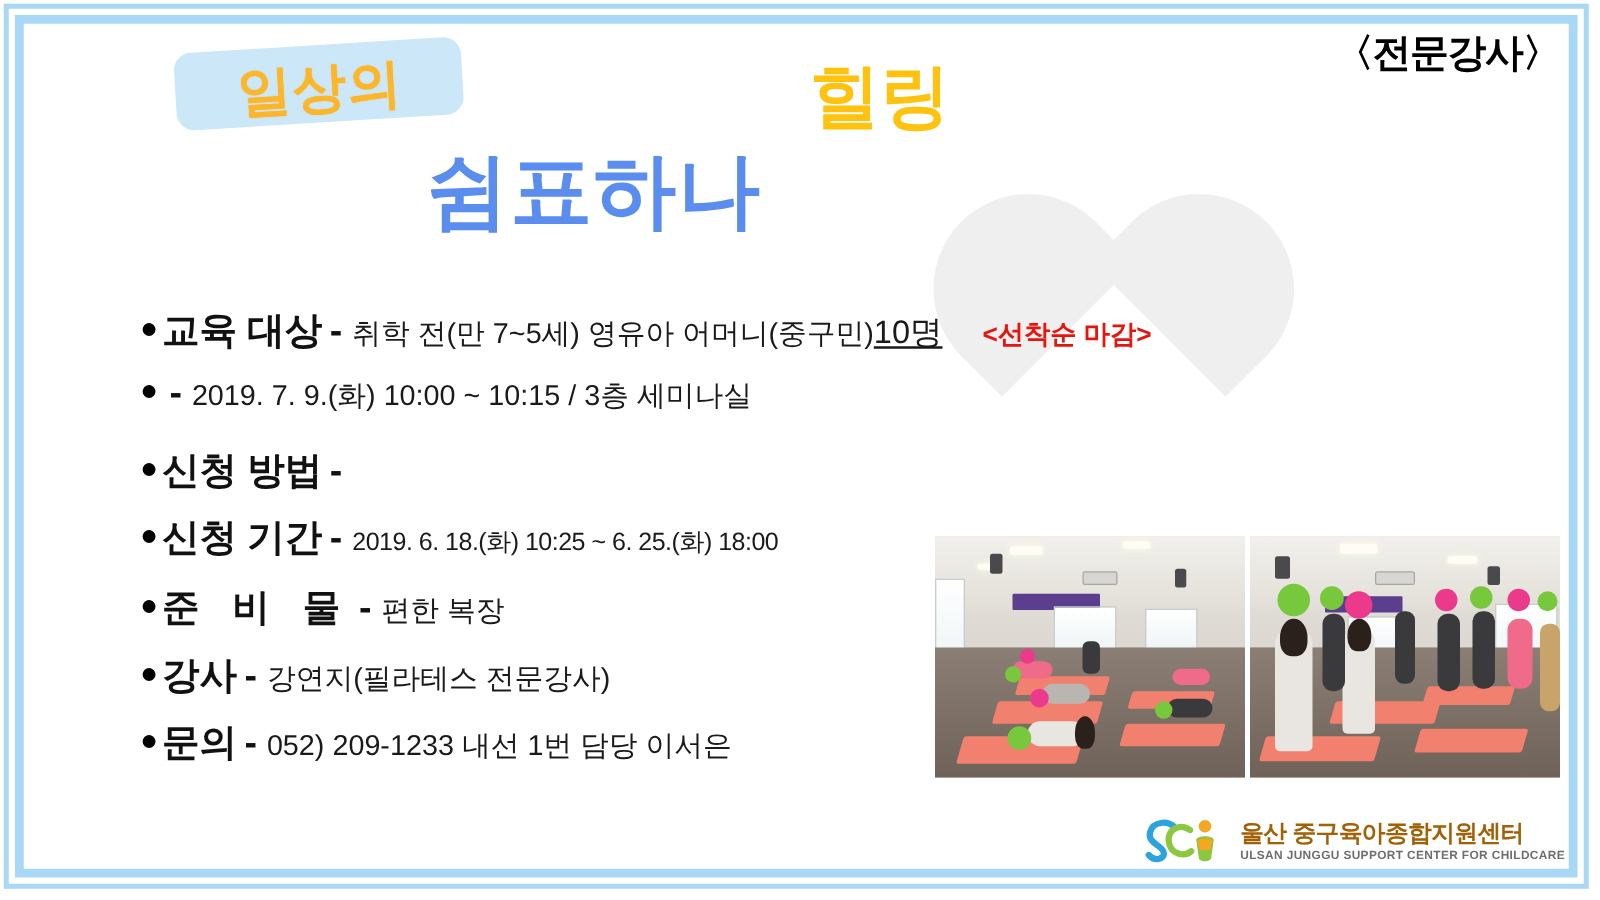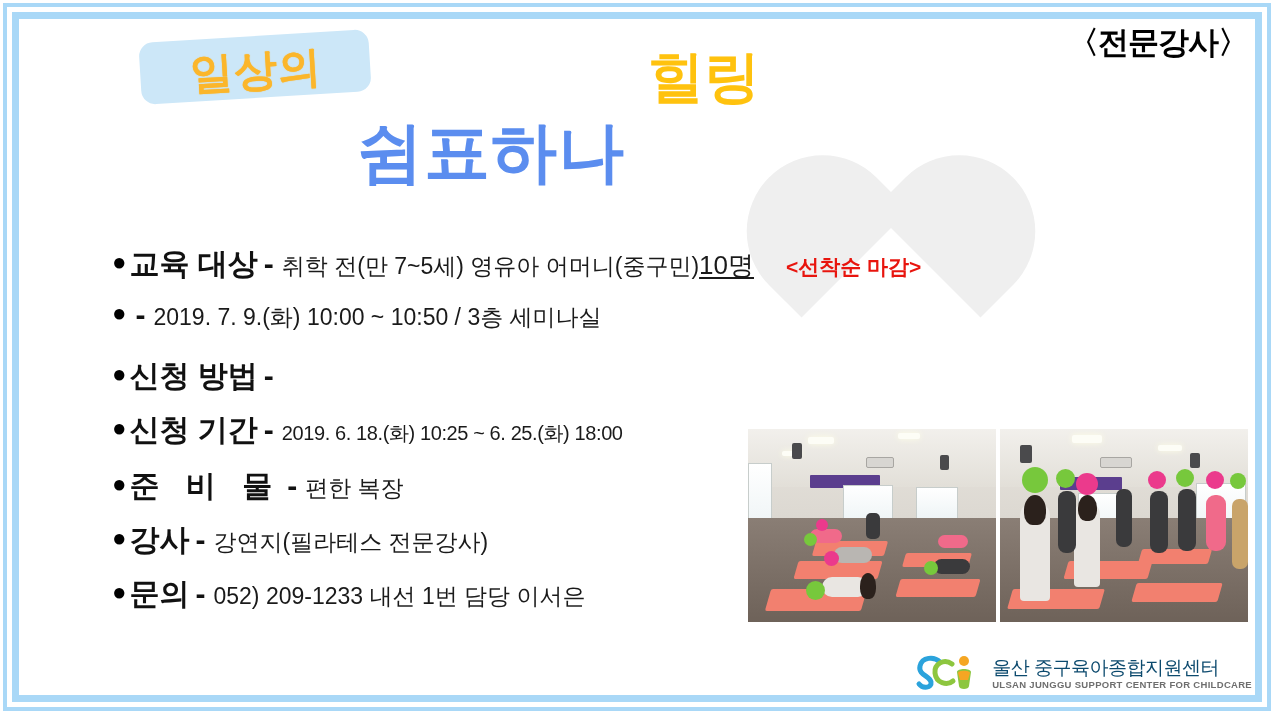--- a/index.html
+++ b/index.html
@@ -112,21 +112,20 @@
   }
   .title-main {
     position: absolute;
     left: 341px;
     top: 108px;
     font-size: 66px;
     font-weight: bold;
     color: #5B8DEF;
     letter-spacing: 1px;
     white-space: nowrap;
-    margin-left: 16px;
   }
   .title-pilates {
     position: absolute;
     left: 777px;
     top: 112px;
     font-size: 63px;
     font-weight: bold;
     letter-spacing: 0px;
     white-space: nowrap;
   }
@@ -278,22 +277,22 @@
     position: absolute;
     right: 28px;
     bottom: 24px;
     display: flex;
     align-items: center;
     gap: 10px;
   }
   .logo-mark { width: 68px; height: 44px; }
   .logo-text-ko {
     font-size: 19px;
-    font-weight: normal;
-    color: #0c4a6e;
+    font-weight: bold;
+    color: #a16207;
     letter-spacing: -0.5px;
     line-height: 1.1;
     white-space: nowrap;
   }
   .logo-text-en {
     font-size: 9.5px;
     font-weight: bold;
     color: #6E6E6E;
     letter-spacing: 0.3px;
     white-space: nowrap;
@@ -324,21 +323,21 @@
       <span class="bullet">●</span>
       <span class="label">교육 대상</span>
       <span class="dash">-</span>
       <span class="value"><span>취학 전(만 7~5세) 영유아 어머니(중구민)</span><span class="u-count">10명</span></span>
       <span class="note-red">&lt;선착순 마감&gt;</span>
     </div>
 
     <div class="info-row row-2">
       <span class="bullet">●</span>
       <span class="dash">-</span>
-      <span class="value">2019. 7. 9.(화) 10:00 ~ 10:50 / 3층 세미나실</span>
+      <span class="value">2019. 7. 9.(화) 10:00 ~ 10:15 / 3층 세미나실</span>
     </div>
 
     <div class="info-row row-3">
       <span class="bullet">●</span>
       <span class="label">신청 방법</span>
       <span class="dash">-</span>
     </div>
 
     <div class="info-row row-4">
       <span class="bullet">●</span>

